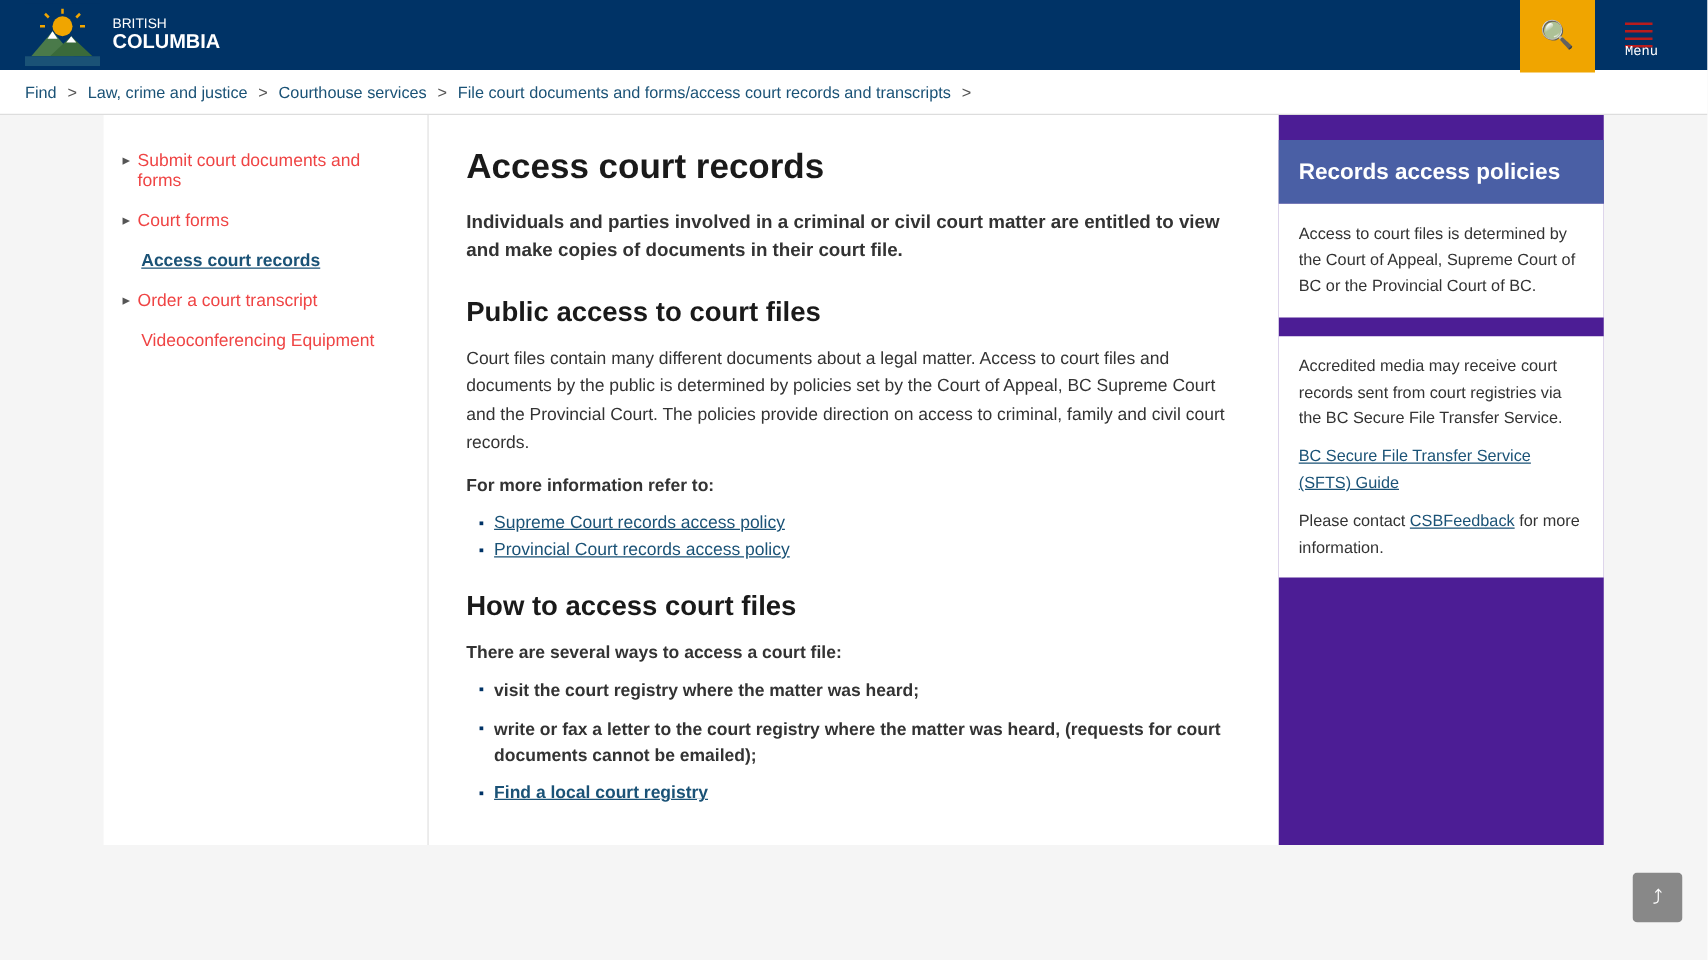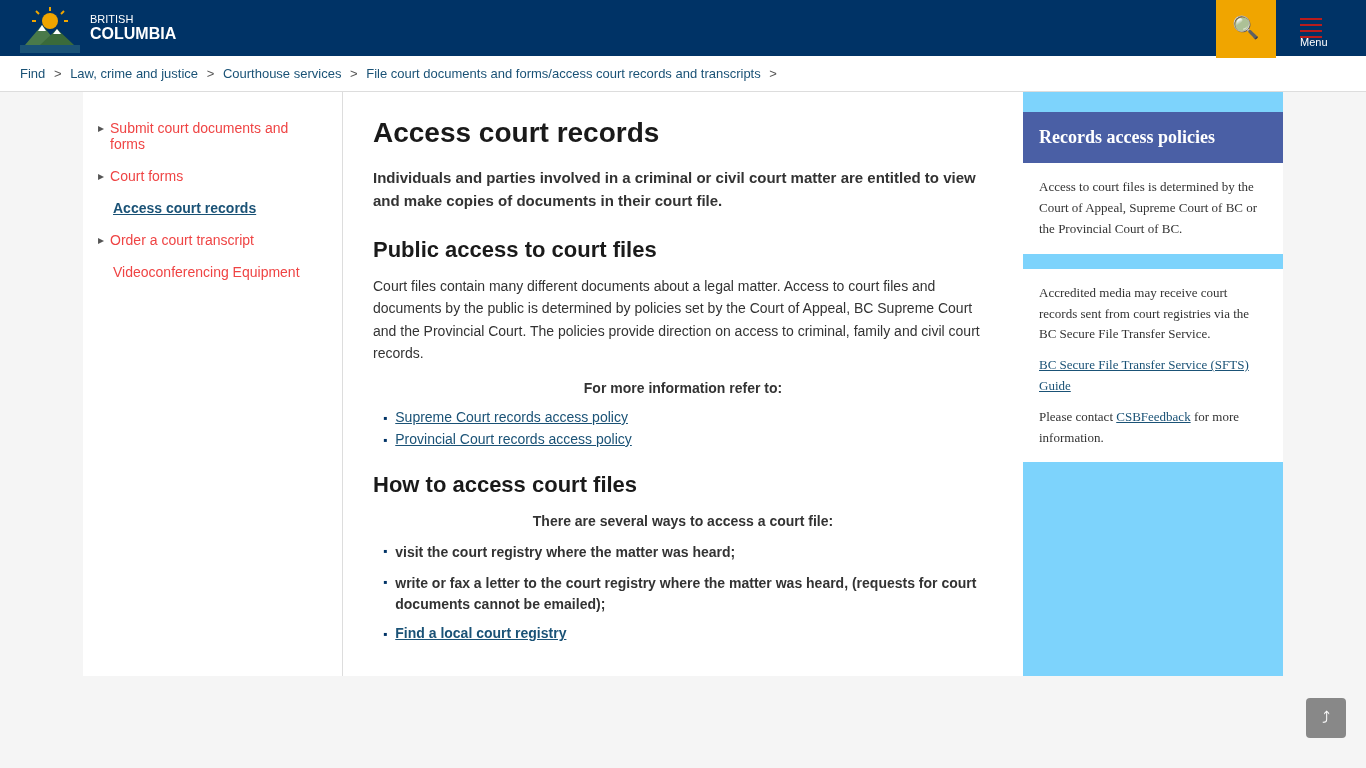--- a/index.html
+++ b/index.html
@@ -46,21 +46,21 @@
       height: 60px;
       display: flex;
       flex-direction: column;
       align-items: center;
       justify-content: center;
       cursor: pointer;
       color: white;
       font-size: 11px;
       gap: 4px;
     }
-    .menu-btn span { display: block; width: 22px; height: 2px; background: #b91c1c; }
+    .menu-btn span { display: block; width: 22px; height: 2px; background: #b91c1c; font-family: Liberation Mono, monospace; }
 
     
     .breadcrumb {
       background: white;
       padding: 10px 20px;
       font-size: 13px;
       border-bottom: 1px solid #ddd;
     }
     .breadcrumb a { color: #1a5276; text-decoration: none; }
     .breadcrumb span { color: #555; margin: 0 5px; }
@@ -137,21 +137,20 @@
       font-size: 14px;
       line-height: 1.6;
       margin-bottom: 12px;
       color: #333;
     }
     .bold-text {
       font-weight: bold;
       font-size: 14px;
       line-height: 1.6;
       margin-bottom: 10px;
-      text-align: center;
     }
     .link-list {
       list-style: none;
       margin: 8px 0 15px 0;
       padding: 0;
     }
     .link-list li {
       display: flex;
       align-items: flex-start;
       margin-bottom: 6px;
@@ -192,22 +191,21 @@
       font-weight: bold;
       font-size: 14px;
       line-height: 1.5;
     }
 
     
     .right-sidebar {
       width: 260px;
       min-width: 260px;
       padding: 20px 0;
-      background: #7dd3fc;
-      font-family: Liberation Serif, serif;
+      background: #4c1d95;
     }
     .right-box {
       margin: 0 0 15px 0;
     }
     .right-box-header {
       background: #4a5fa5;
       color: white;
       padding: 14px 16px;
       font-size: 18px;
       font-weight: bold;

